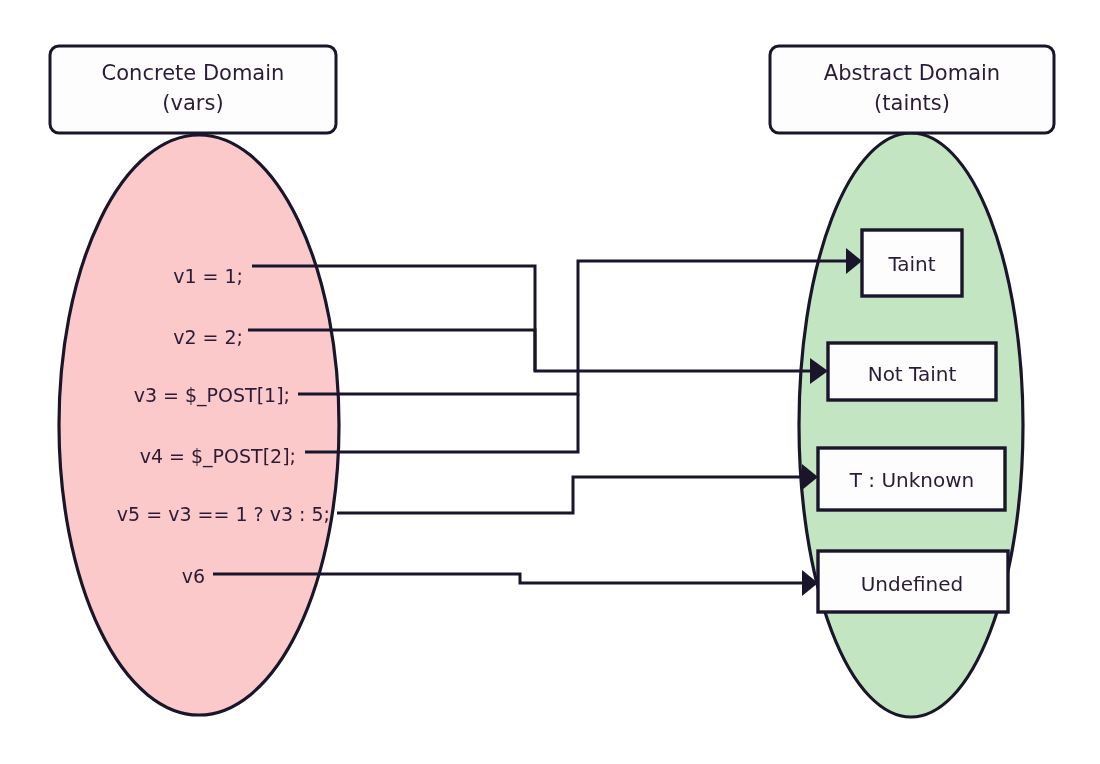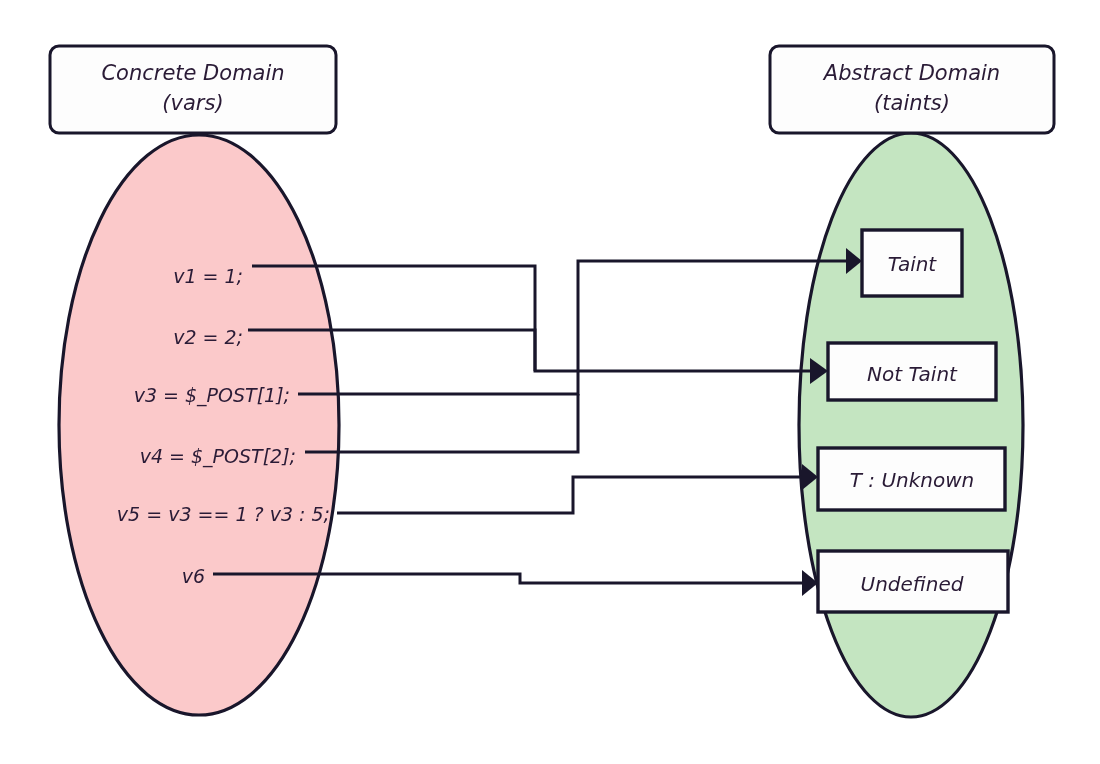--- a/index.html
+++ b/index.html
@@ -10,21 +10,20 @@
   }
   body {
     font-family: "DejaVu Sans", "Liberation Sans", sans-serif;
   }
   #canvas {
     position: relative;
     width: 1100px;
     height: 764px;
     background: #ffffff;
     overflow: hidden;
-    font-style: italic;
   }
   #diagram-svg {
     position: absolute;
     left: 0;
     top: 0;
     width: 1100px;
     height: 764px;
     display: block;
   }
   .hdr-text, .box-text, .var-text {

